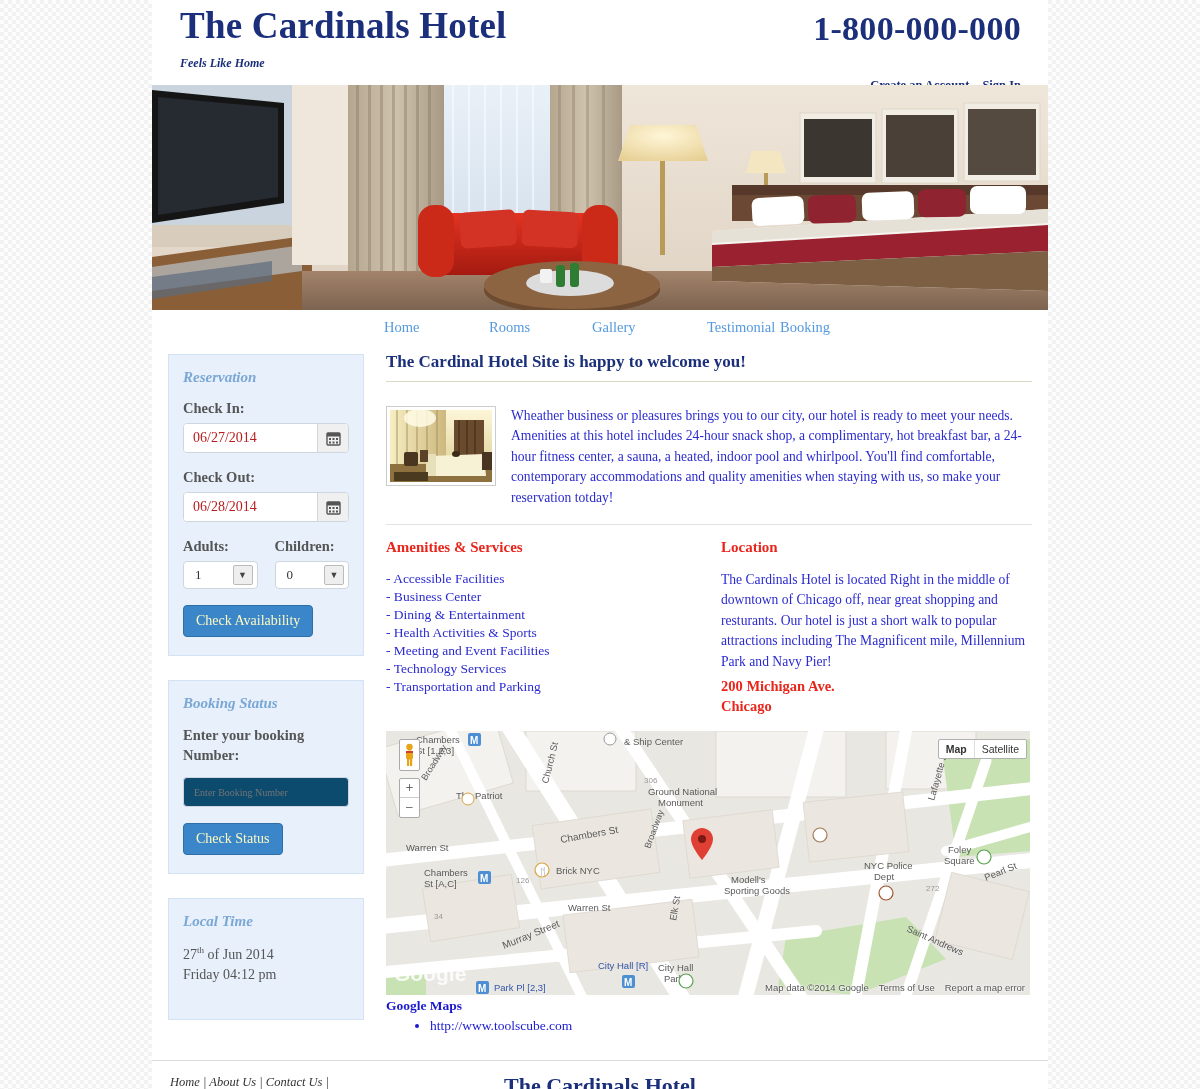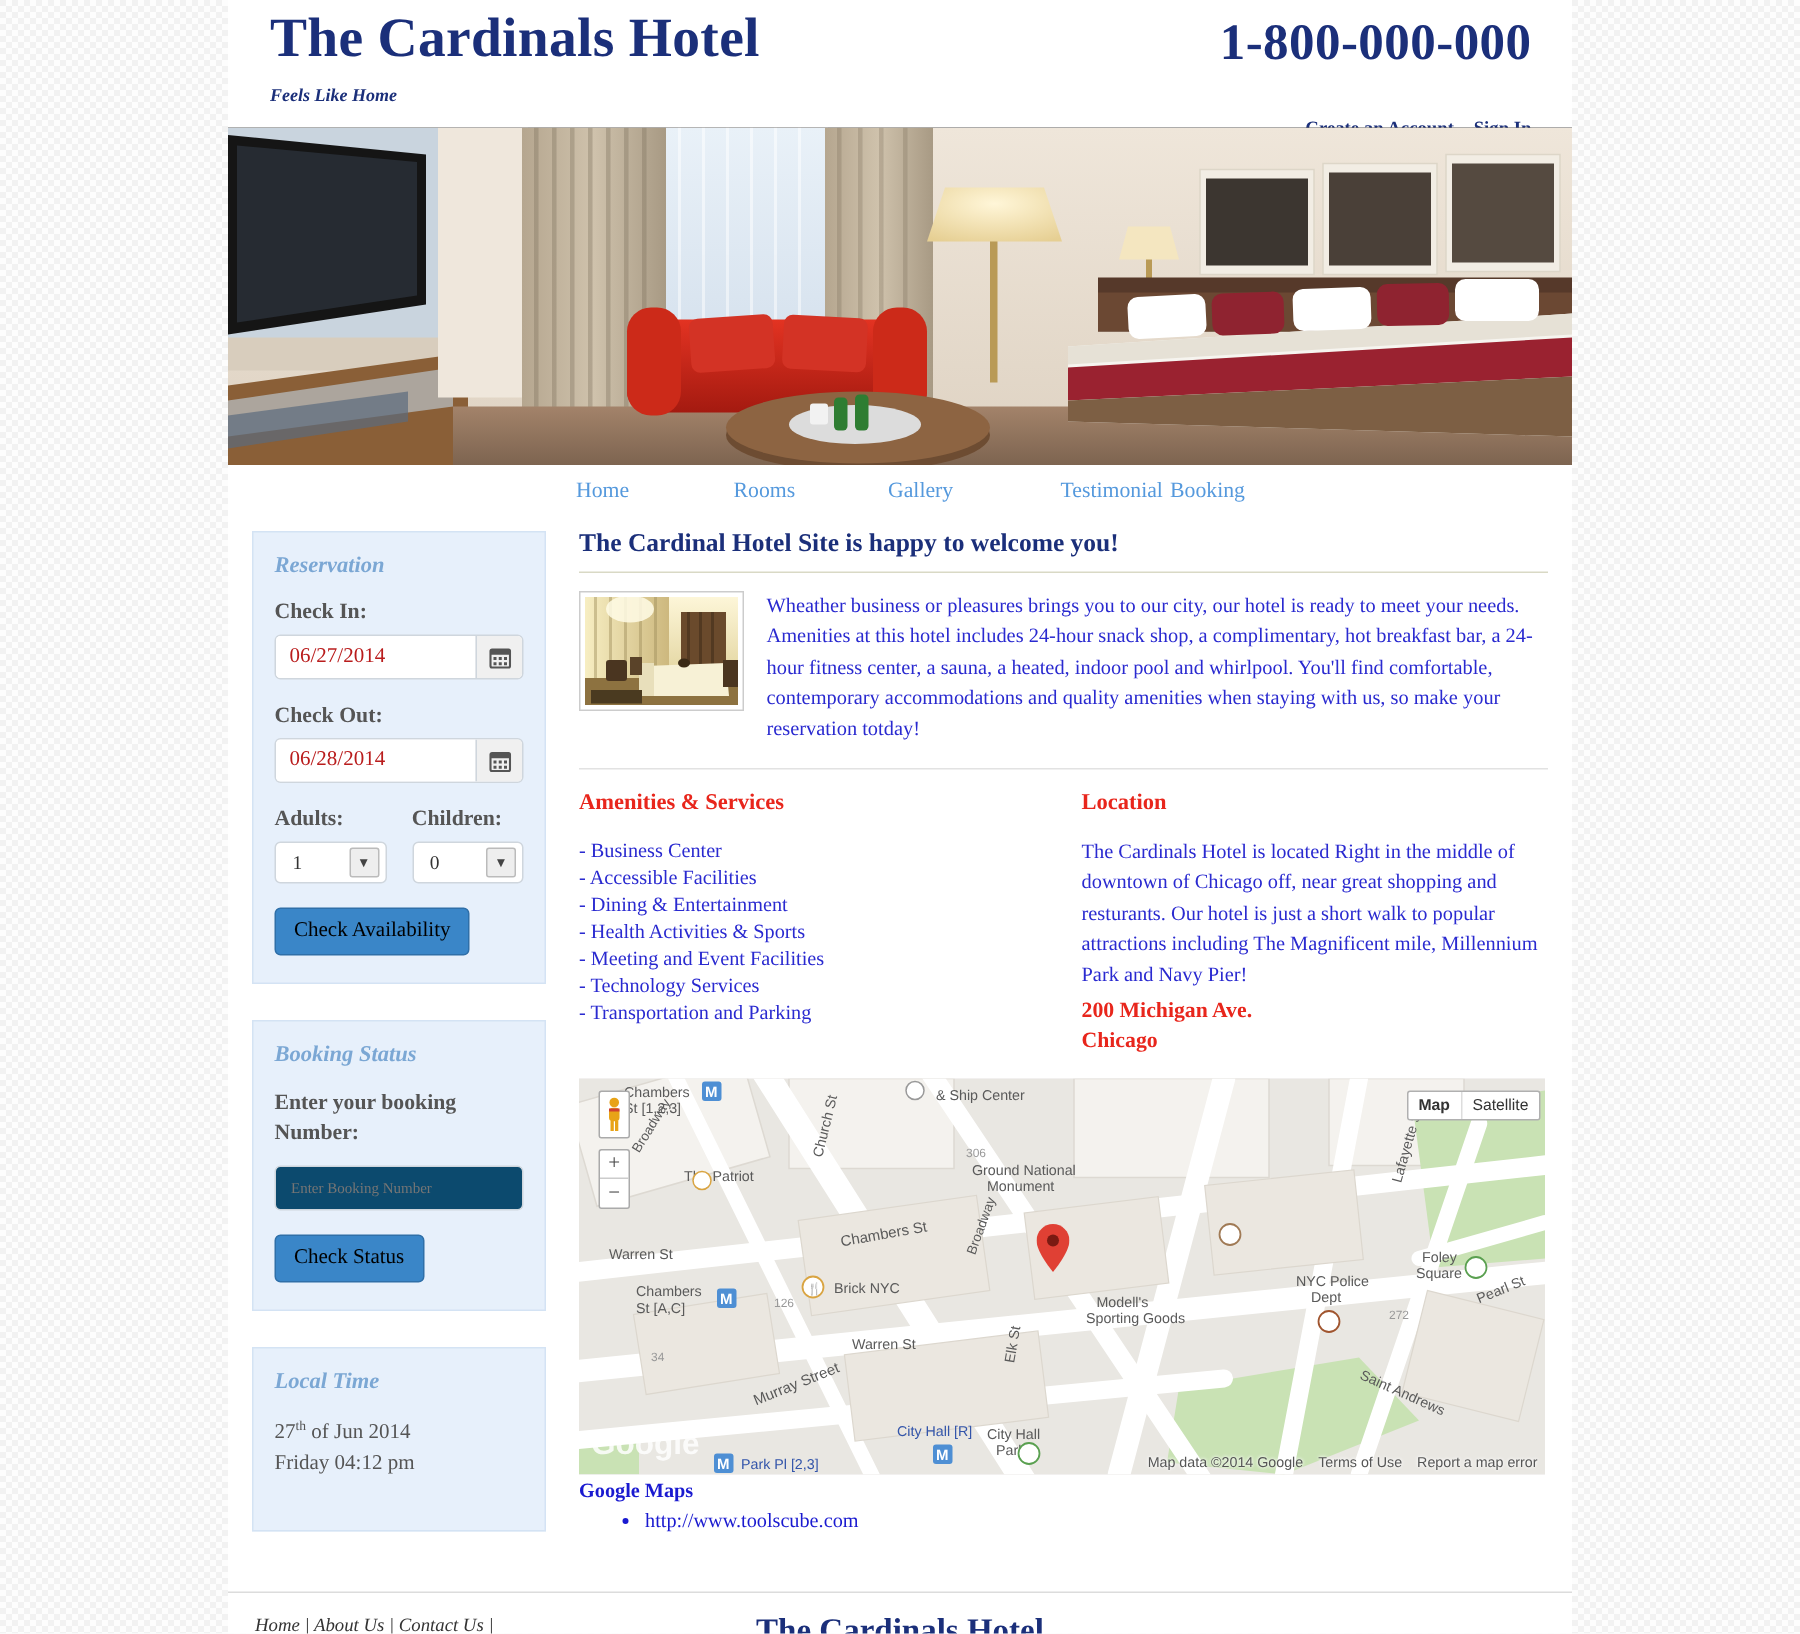--- a/index.html
+++ b/index.html
@@ -45,27 +45,27 @@
   .panel-title { color:#7ba7d4; font-style:italic; font-weight:bold; font-size:15px; margin-bottom:14px; }
   .field-label { color:#555; font-weight:bold; font-size:14.5px; margin-bottom:6px; }
   .date-row { display:flex; margin-bottom:16px; border:1px solid #cfd6dd; border-radius:4px; overflow:hidden; background:#fff; height:30px; }
   .date-row input { border:0; outline:0; flex:1; padding:0 9px; font-family:Liberation Serif, serif; font-size:14px; color:#b91c1c; background:#fff; width:10px; }
   .cal-btn { width:31px; background:#f0f0f0; border-left:1px solid #cfd6dd; display:flex; align-items:center; justify-content:center; cursor:pointer; }
   .two-col { display:flex; gap:17px; }
   .two-col > div { flex:1; }
   .sel-wrap { position:relative; border:1px solid #cfd6dd; border-radius:4px; background:#fff; height:28px; display:flex; align-items:center; margin-top:6px; }
   .sel-wrap .val { padding-left:11px; font-size:13px; color:#333; flex:1; }
   .sel-arrow { width:20px; height:20px; margin-right:4px; background:#eee; border:1px solid #bbb; border-radius:2px; display:flex; align-items:center; justify-content:center; font-size:9px; color:#444; }
-  .btn-blue { background:#3a86c8; border:1px solid #2f6fa8; border-radius:4px; color:#000000; font-family:"Liberation Serif", serif; font-size:14px; padding:7px 12px; margin-top:16px; cursor:pointer; display:inline-block; }
+  .btn-blue { background:#3a86c8; border:1px solid #2f6fa8; border-radius:4px; color:#fef9c3; font-family:"Liberation Serif", serif; font-size:14px; padding:7px 12px; margin-top:16px; cursor:pointer; display:inline-block; }
   .text-input { width:100%; border:1px solid #cfd6dd; border-radius:4px; height:30px; padding:0 10px; font-family:"Liberation Serif", serif; font-size:10px; color:#999; outline:0; background:#0c4a6e; }
   .lt-line { font-size:14px; color:#555; line-height:1.45; }
   .lt-line sup { font-size:9px; }
 
   
-  .welcome-title { color:#1b2f7a; font-weight:bold; font-size:17px; padding-bottom:9px; border-bottom:1px solid #d9d9c5; margin-bottom:12px; }
+  .welcome-title { color:#1b2f7a; font-weight:bold; font-size:17px; padding-bottom:9px; border-bottom:1px solid #d9d9c5; margin-bottom:24px; }
   .intro { display:flex; gap:15px; padding-bottom:16px; border-bottom:1px solid #e2e2e2; }
   .thumb { width:110px; height:80px; flex:0 0 110px; border:1px solid #ccc; padding:3px; background:#fff; }
   .thumb svg { display:block; width:102px; height:72px; }
   .intro p { margin:0; color:#2a2ad0; font-size:13.6px; line-height:1.5; }
   .two-sec { display:flex; padding-top:14px; }
   .sec-left { width:330px; flex:0 0 330px; }
   .sec-right { flex:1; padding-left:5px; }
   .sec-head { color:#e8261c; font-weight:bold; font-size:15px; margin-bottom:14px; }
   .amen-item { color:#2a2ad0; font-size:13.5px; line-height:1.33; }
   .loc-p { color:#2a2ad0; font-size:13.6px; line-height:1.5; margin:0 0 4px 0; }
@@ -357,22 +357,22 @@
             <rect x="4" y="62" width="34" height="9" fill="#4a3a20"></rect>
             <ellipse cx="66" cy="44" rx="4" ry="3" fill="#3a2a16"></ellipse>
           </svg>
         </div>
         <p>Wheather business or pleasures brings you to our city, our hotel is ready to meet your needs. Amenities at this hotel includes 24-hour snack shop, a complimentary, hot breakfast bar, a 24-hour fitness center, a sauna, a heated, indoor pool and whirlpool. You'll find comfortable, contemporary accommodations and quality amenities when staying with us, so make your reservation totday!</p>
       </div>
 
       <div class="two-sec">
         <div class="sec-left">
           <div class="sec-head">Amenities &amp; Services</div>
+          <div class="amen-item">- Accessible Facilities</div>
           <div class="amen-item">- Business Center</div>
-          <div class="amen-item">- Accessible Facilities</div>
           <div class="amen-item">- Dining &amp; Entertainment</div>
           <div class="amen-item">- Health Activities &amp; Sports</div>
           <div class="amen-item">- Meeting and Event Facilities</div>
           <div class="amen-item">- Technology Services</div>
           <div class="amen-item">- Transportation and Parking</div>
         </div>
         <div class="sec-right">
           <div class="sec-head">Location</div>
           <p class="loc-p">The Cardinals Hotel is located Right in the middle of downtown of Chicago off, near great shopping and resturants. Our hotel is just a short walk to popular attractions including The Magnificent mile, Millennium Park and Navy Pier!</p>
           <div class="addr">200 Michigan Ave.</div>

